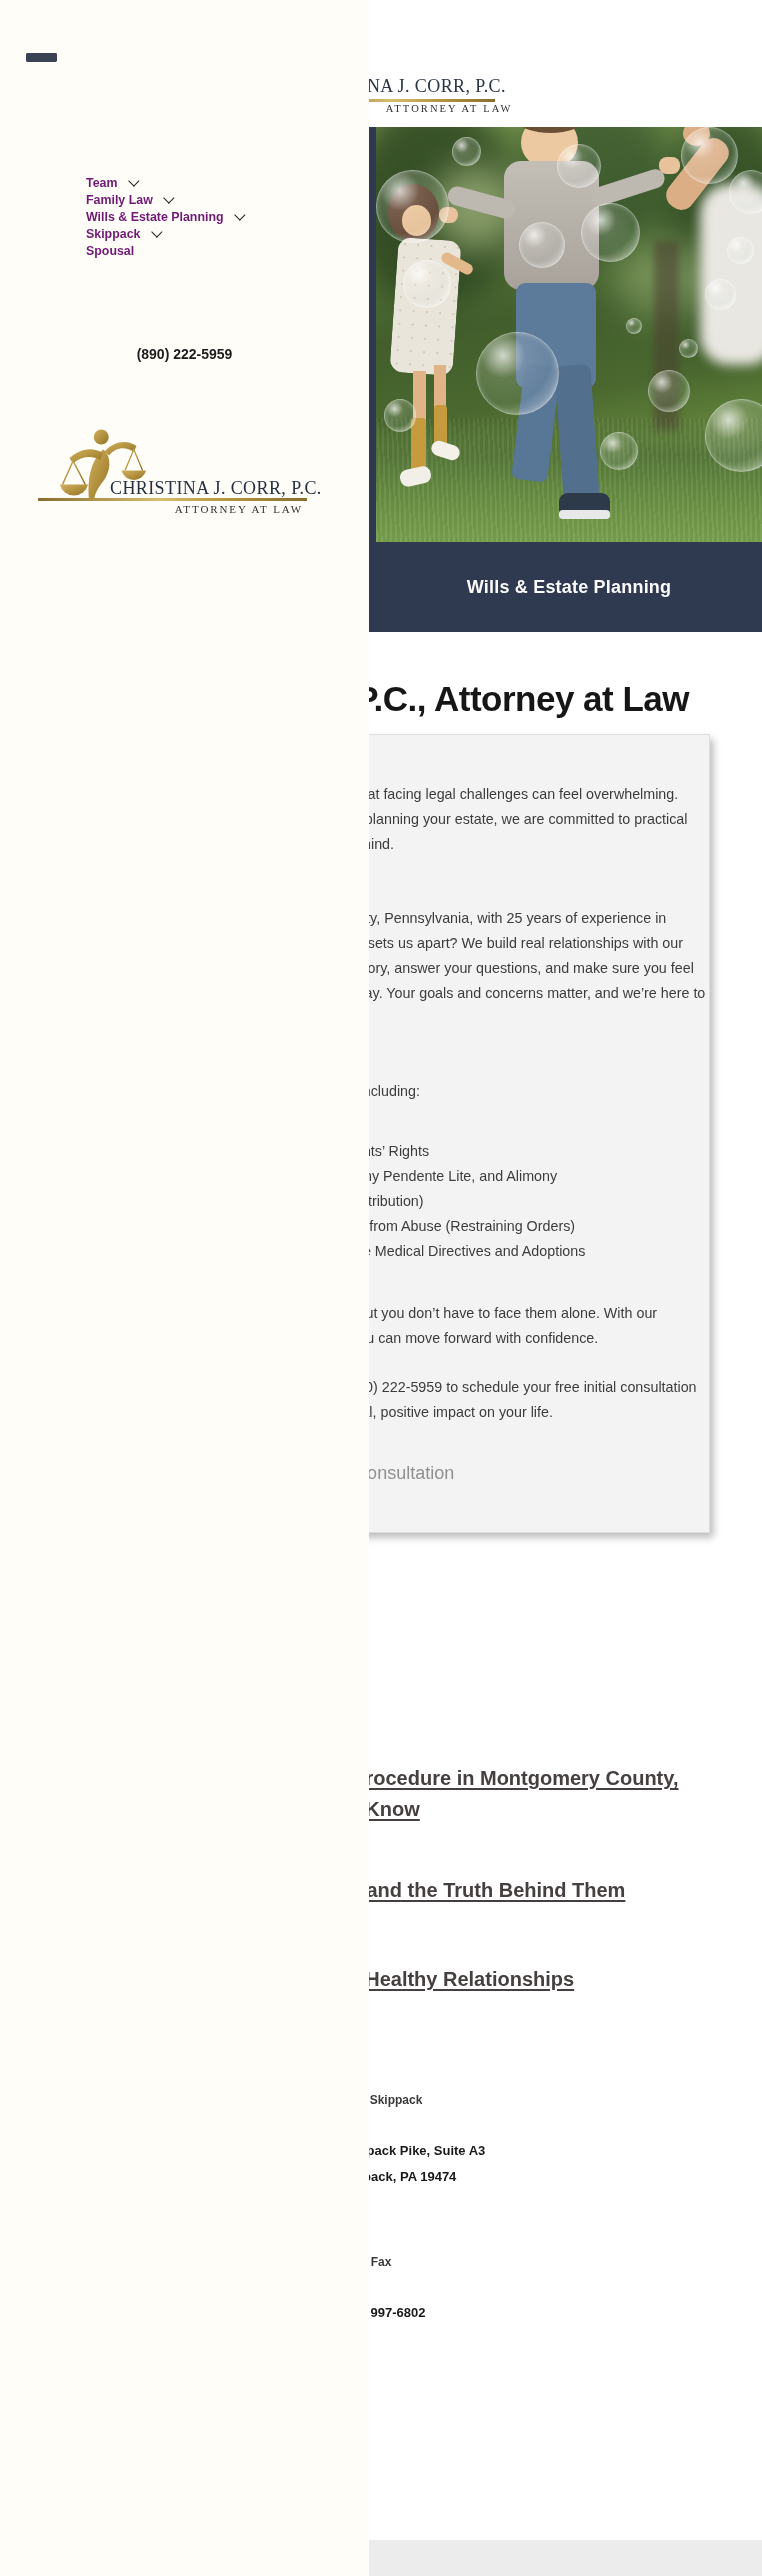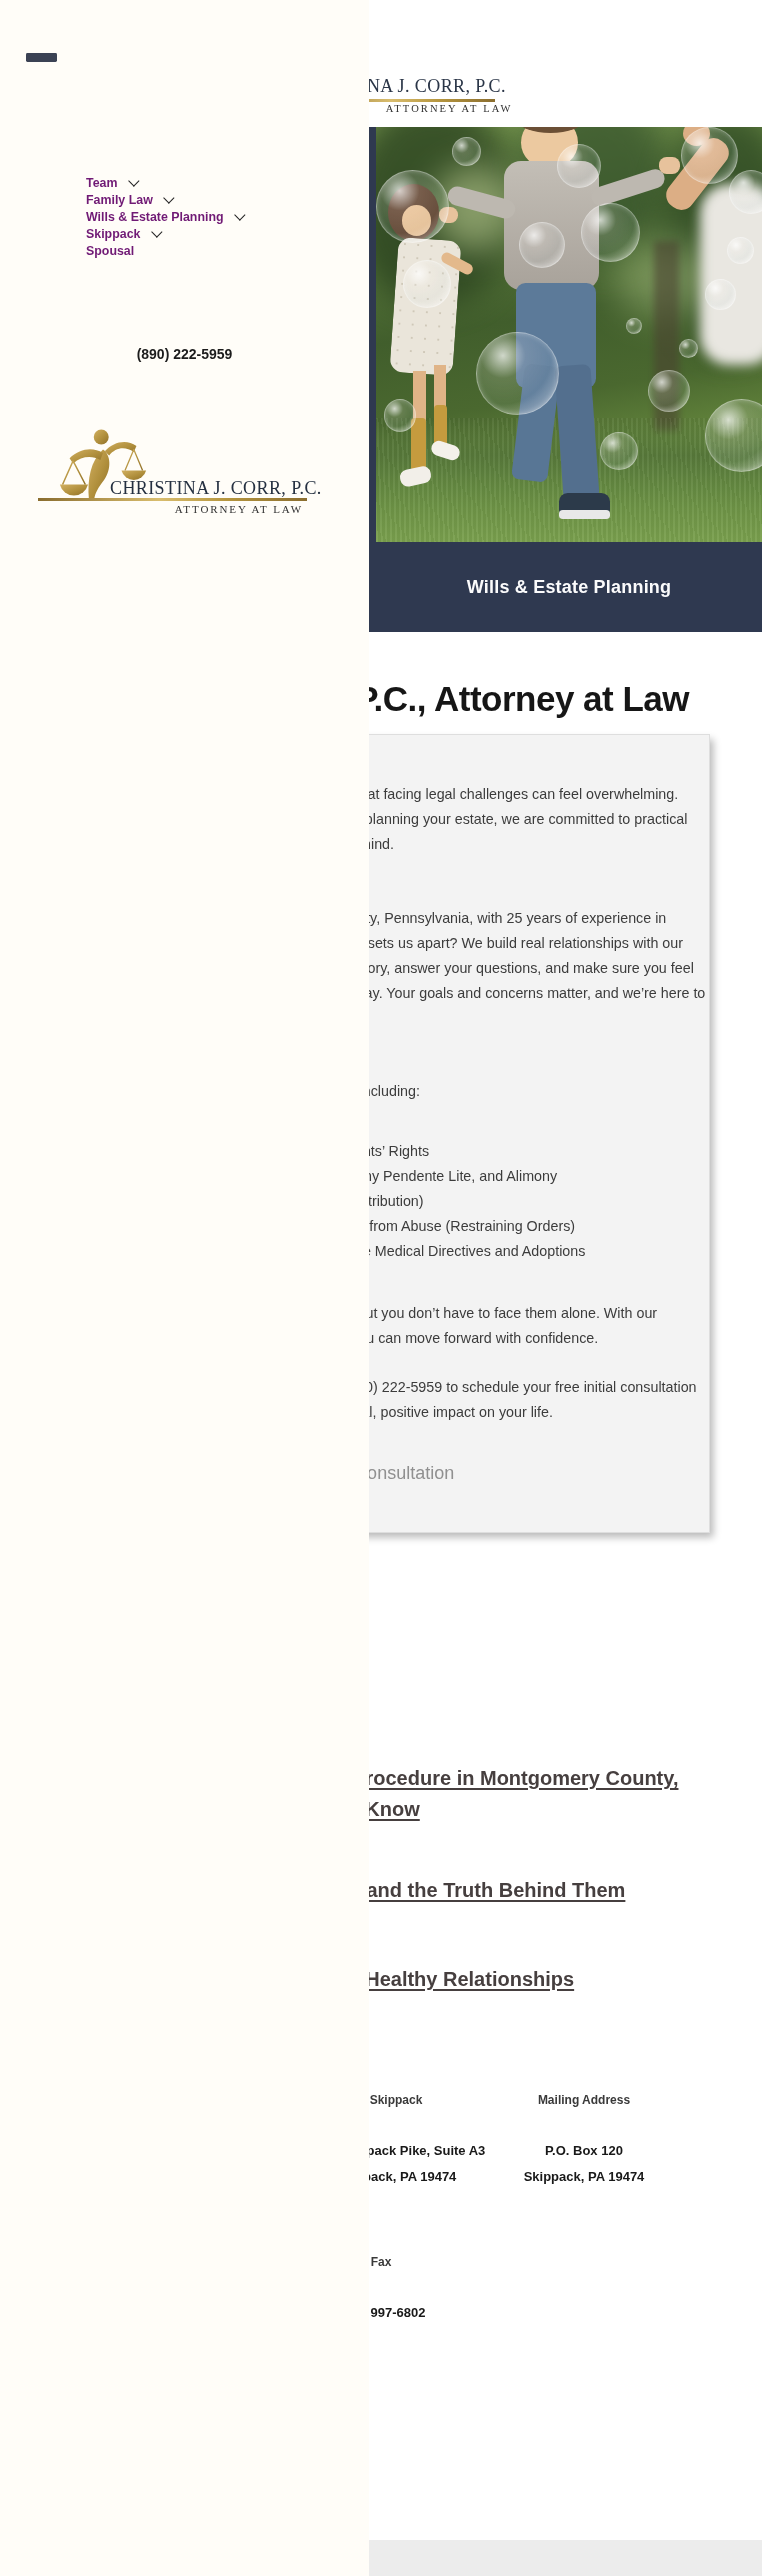--- a/index.html
+++ b/index.html
@@ -182,25 +182,20 @@
   </div>
 
   <span class="blog-line bl-1a">Understanding the Divorce Procedure in Montgomery County,</span>
   <span class="blog-line bl-1b">PA: What You Need to Know</span>
   <span class="blog-line bl-2">Common Divorce Myths and the Truth Behind Them</span>
   <span class="blog-line bl-3">Communication Tips for Healthy Relationships</span>
 
   <div class="fcol f-address">
     <h4>Skippack</h4>
     <div class="fval">4046 Skippack Pike, Suite A3</div>
-    <div class="fval">Skippack, PA 19474</div>
-  </div>
-  <div class="fcol f-mailing">
-    <h4>Mailing Address</h4>
-    <div class="fval">P.O. Box 120</div>
     <div class="fval">Skippack, PA 19474</div>
   </div>
   <div class="fcol f-fax">
     <h4>Fax</h4>
     <div class="fval">(610) 997-6802</div>
   </div>
 
   <div class="abs bottom-strip"></div>
 </div>
 

